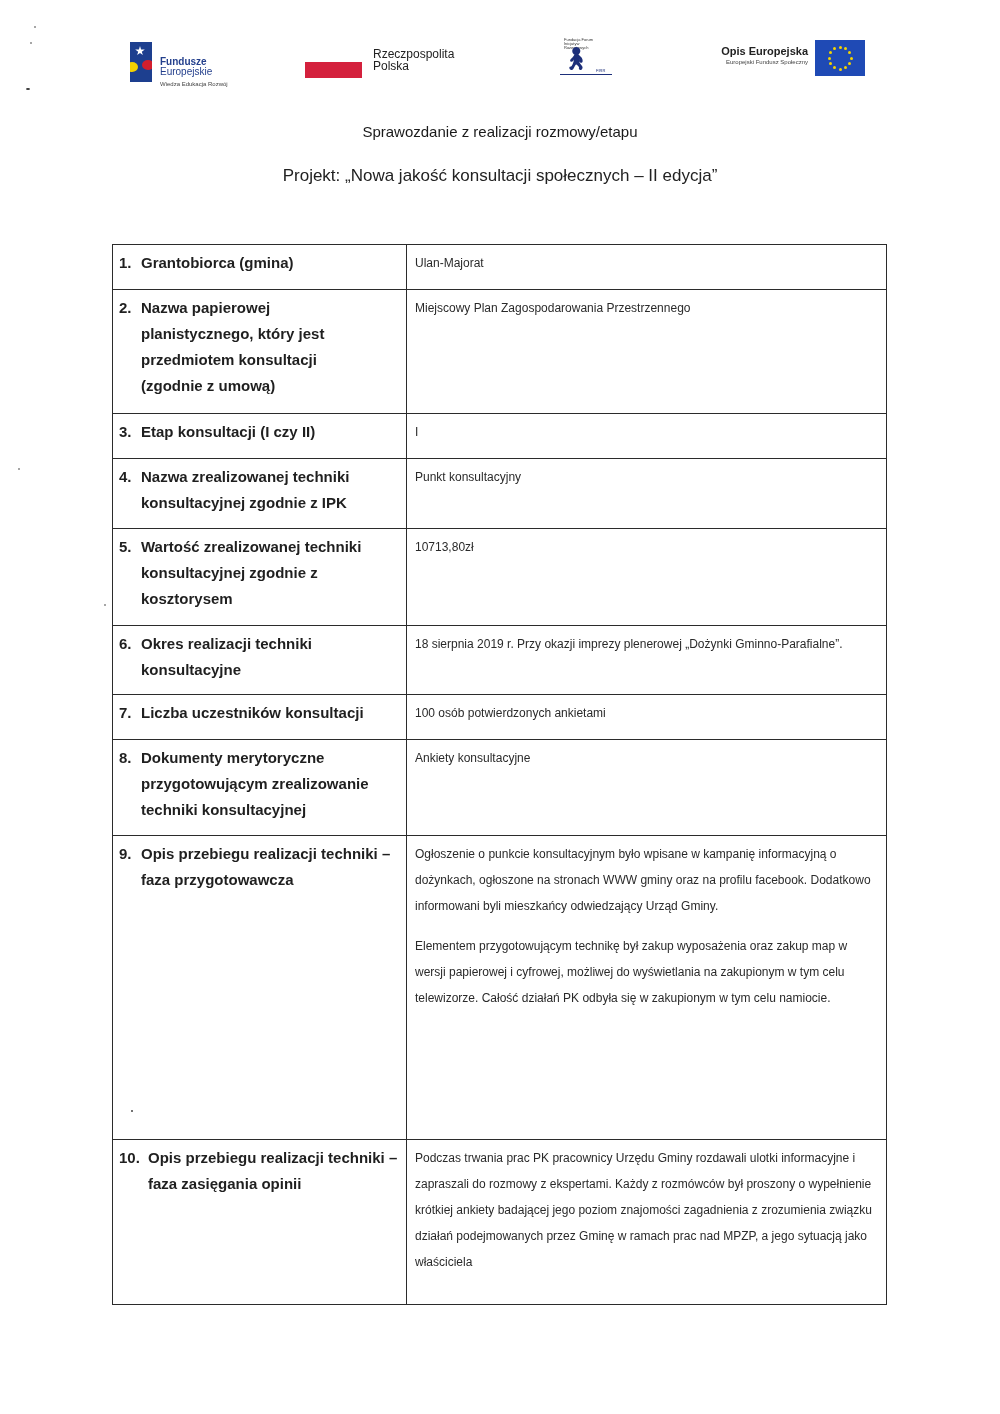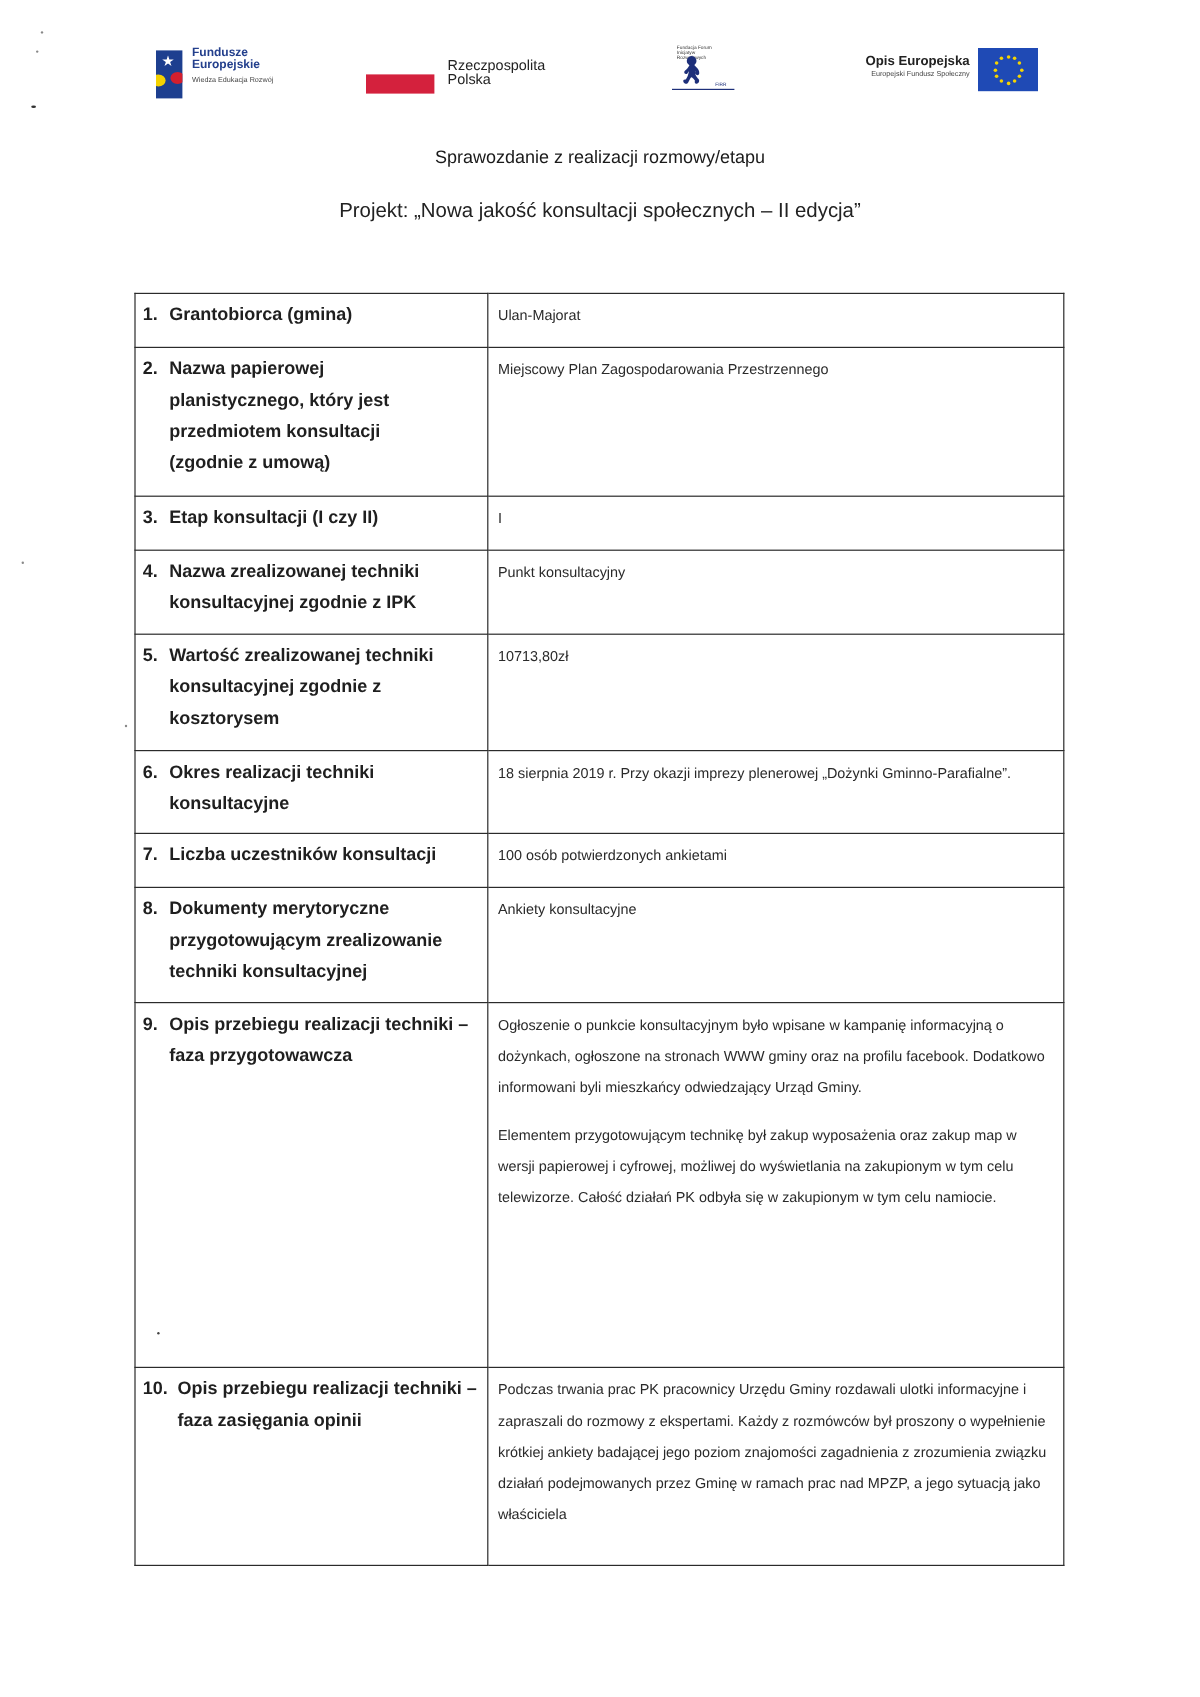--- a/index.html
+++ b/index.html
@@ -7,23 +7,23 @@
            font-family: "Liberation Sans", "DejaVu Sans", sans-serif; color: #1a1a1a; }
 
     
     .logos { position: absolute; top: 38px; left: 0; width: 1000px; height: 50px; }
     .logo { position: absolute; }
     .fe { left: 130px; top: 2px; width: 125px; height: 44px; }
     .fe .flag { position: absolute; left: 0; top: 2px; width: 22px; height: 40px; background: #1d3f8f; overflow: hidden; }
     .fe .flag .s1 { position:absolute; left:5px; top:4px; width:10px; height:10px; background:#fff; clip-path: polygon(50% 0,61% 35%,98% 35%,68% 57%,79% 91%,50% 70%,21% 91%,32% 57%,2% 35%,39% 35%); }
     .fe .flag .y { position:absolute; left:-4px; top:20px; width:12px; height:10px; background:#f4d200; border-radius:50%; }
     .fe .flag .r { position:absolute; left:12px; top:18px; width:12px; height:10px; background:#d31f2e; border-radius:50%; }
-    .fe .txt { position: absolute; left: 30px; top: 0; line-height: 10px; }
+    .fe .txt { position: absolute; left: 30px; top: 17px; line-height: 10px; }
     .fe .t1 { font-size: 10px; font-weight: bold; color: #233f8c; display:block; }
-    .fe .t2 { font-size: 10px; font-weight: bold; color: #233f8c; display:block; }
+    .fe .t2 { font-size: 10px; font-weight: normal; color: #233f8c; display:block; }
     .fe .t3 { font-size: 6px; color: #444; display:block; margin-top: 2px; }
 
     .rp { left: 305px; top: 8px; width: 170px; height: 40px; }
     .rp .white { position:absolute; left:0; top:0; width:57px; height:14px; background:#fff; }
     .rp .red { position:absolute; left:0; top:16px; width:57px; height:16px; background:#d4213d; }
     .rp .txt { position:absolute; left:68px; top:2px; line-height: 12px; font-size: 12px; color: #222; }
 
     .pfr { left: 556px; top: 0px; width: 60px; height: 44px; }
     .pfr .tiny { position:absolute; left:8px; top:0; font-size:4px; line-height:4px; color:#333; width:40px; }
     .pfr .fig { position:absolute; left:6px; top:8px; font-size:22px; font-weight:bold; color:#1d2f7a; line-height: 26px; }

